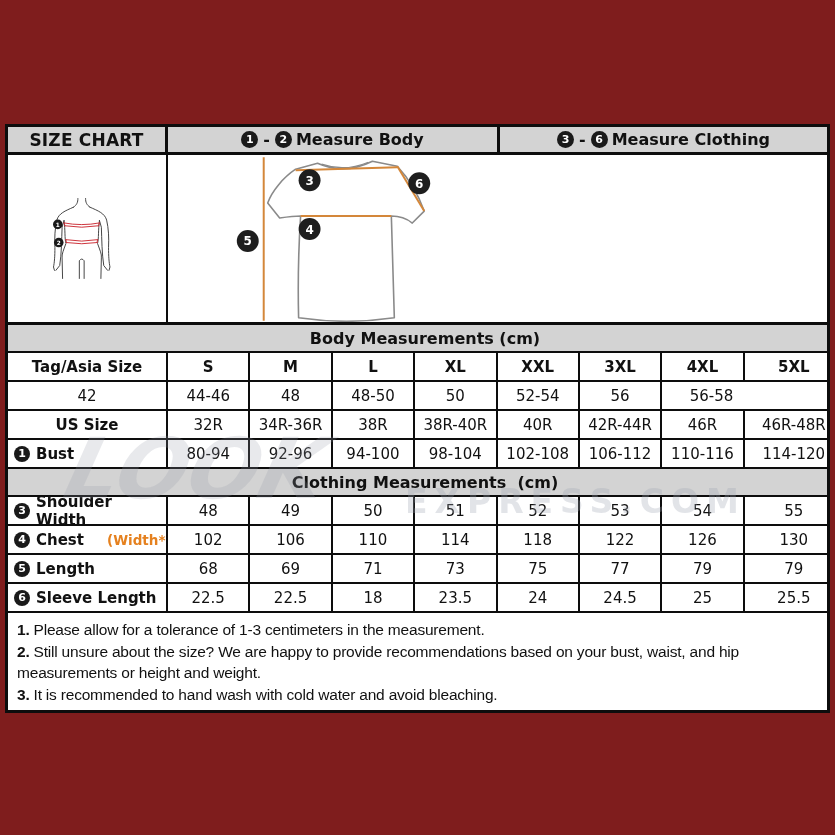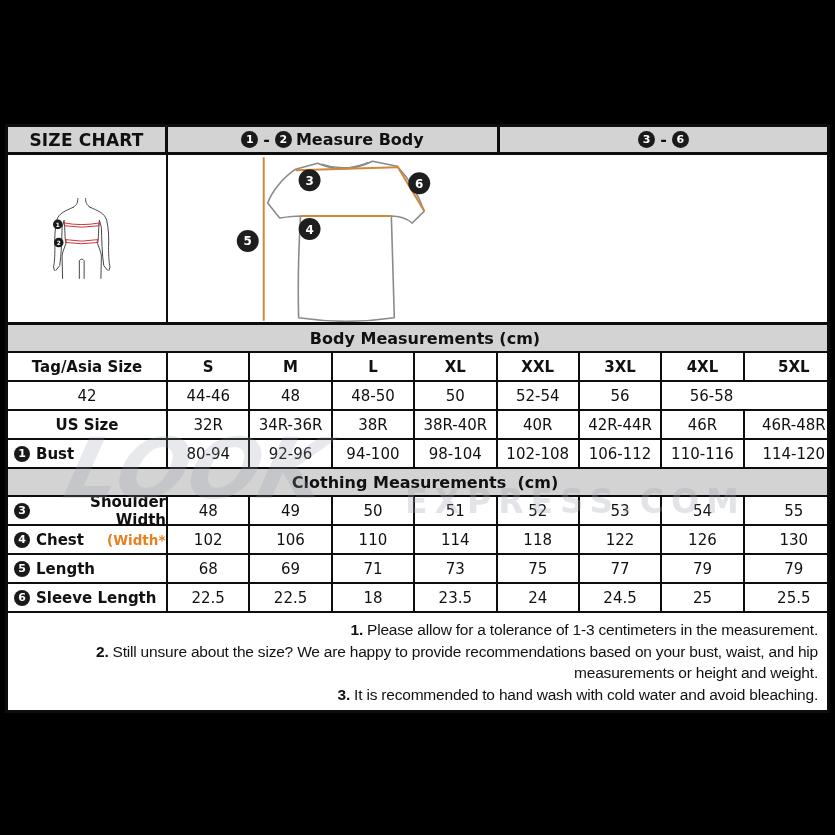--- a/index.html
+++ b/index.html
@@ -1,17 +1,17 @@
 <!DOCTYPE html>
 <html><head>
 <meta charset="utf-8">
 <style>
   html,body{margin:0;padding:0;}
   body{width:835px;height:835px;background:#fff;font-family:"DejaVu Sans",sans-serif;color:#111;}
-  .page{position:relative;width:835px;height:835px;background:#000000;overflow:hidden;text-align:right;}
+  .page{position:relative;width:835px;height:835px;background:#7f1d1d;overflow:hidden;}
 
   .tbl{position:absolute;left:5px;top:124px;width:825px;border:3px solid #0d0d0d;background:#fff;box-sizing:border-box;}
   .hrow{display:grid;grid-template-columns:160px 332px 1fr;height:28px;box-sizing:border-box;border-bottom:3px solid #0d0d0d;background:#d3d3d3;}
   .hrow .cell{border-right:3px solid #0d0d0d;}
   .hrow .cell:last-child{border-right:none;}
   .diagrow{display:grid;grid-template-columns:160px 332px 1fr;height:170px;box-sizing:border-box;border-bottom:3px solid #0d0d0d;}
   .diagrow .cell{border-right:2px solid #0d0d0d;}
   .diagrow .cell:last-child{border-right:none;}
   .sechdr{height:28px;box-sizing:border-box;border-bottom:2px solid #0d0d0d;background:#d3d3d3;display:flex;align-items:center;justify-content:center;font-weight:bold;font-size:16px;white-space:pre;padding-left:15px;}
   .row{display:grid;grid-template-columns:160px repeat(8,1fr);height:29px;box-sizing:border-box;border-bottom:2px solid #0d0d0d;}
@@ -23,21 +23,21 @@
   .lbl{font-weight:bold;font-size:15px;}
   .left{justify-content:flex-start;padding-left:6px;}
   .title{font-weight:bold;font-size:17px;letter-spacing:.2px;}
   .hdlabel{font-weight:bold;font-size:16px;display:flex;align-items:center;gap:4px;}
 
   .badge{display:inline-flex;align-items:center;justify-content:center;width:16px;height:16px;border-radius:50%;background:#1a1a1a;color:#fff;font-size:11px;font-weight:bold;margin-right:6px;flex:0 0 16px;}
   .hbadge{width:17px;height:17px;margin:0;flex:0 0 17px;}
   .dash{font-weight:bold;font-size:16px;margin:0 1px;}
   .suffix{color:#e5811f;font-weight:bold;font-size:13.5px;margin-left:23px;}
 
-  .notes{box-sizing:border-box;height:97px;padding:7px 9px 0 26px;font-family:"Liberation Sans",sans-serif;font-size:15.5px;letter-spacing:-0.2px;line-height:1.32;}
+  .notes{box-sizing:border-box;height:97px;padding:7px 9px 0 9px;font-family:"Liberation Sans",sans-serif;font-size:15.5px;letter-spacing:-0.2px;line-height:1.32;}
   .note{margin:0 0 2px 0;}
   .note .n{font-weight:bold;margin-right:4px;}
 
   .wm1{position:absolute;left:68px;top:420px;font-size:84px;font-weight:bold;font-style:italic;color:rgba(150,156,170,0.22);transform:skewX(-14deg);z-index:6;pointer-events:none;font-family:"DejaVu Sans",sans-serif;}
   .wm2{position:absolute;left:398px;top:482px;font-size:33px;font-weight:bold;letter-spacing:7px;color:rgba(160,166,178,0.30);z-index:6;pointer-events:none;font-family:"DejaVu Sans",sans-serif;margin-left:7px;}
 
   svg{display:block;}
 </style>
 </head>
 <body>
@@ -51,20 +51,21 @@
       <div class="cell hdlabel">
         <span class="badge hbadge">1</span>
           <span class="dash">-</span>
           <span class="badge hbadge">2</span>
         <span>Measure Body</span>
       </div>
       <div class="cell hdlabel">
         <span class="badge hbadge">3</span>
           <span class="dash">-</span>
           <span class="badge hbadge">6</span>
+        <span>Measure Clothing</span>
       </div>
     </div>
 
     <div class="diagrow">
 
       <div class="cell">
         <svg width="330" height="167" viewBox="0 0 330 167">
           <g stroke="#3f3f3f" stroke-width="2" fill="none" stroke-linecap="round">
 
             <path d="M146,0 C146,8 144,13 137,18"></path>

